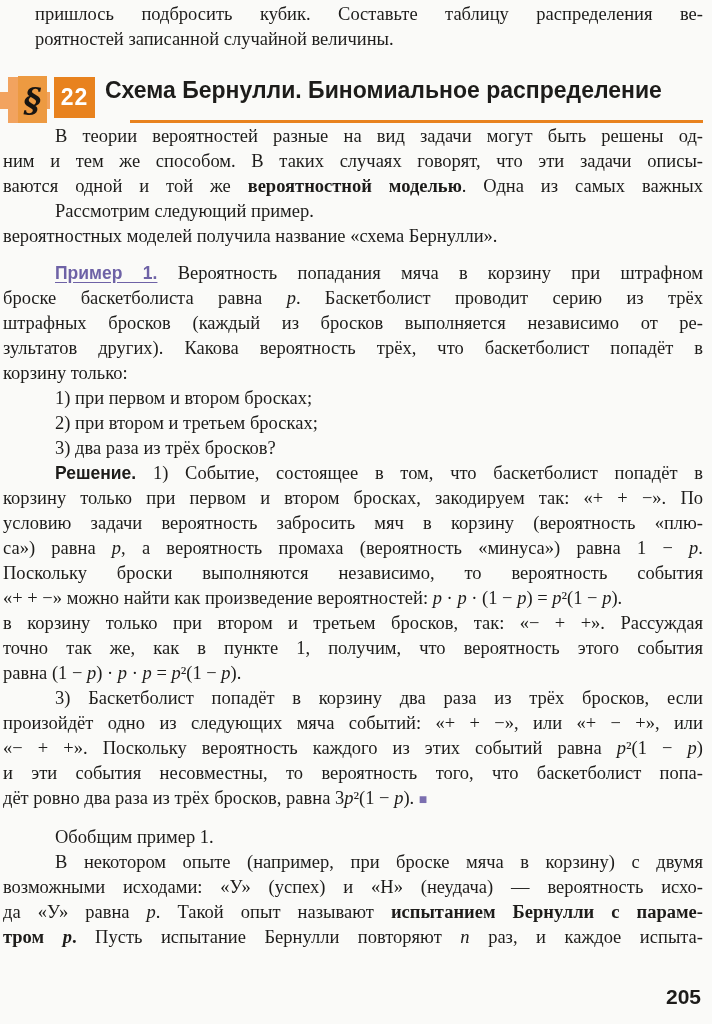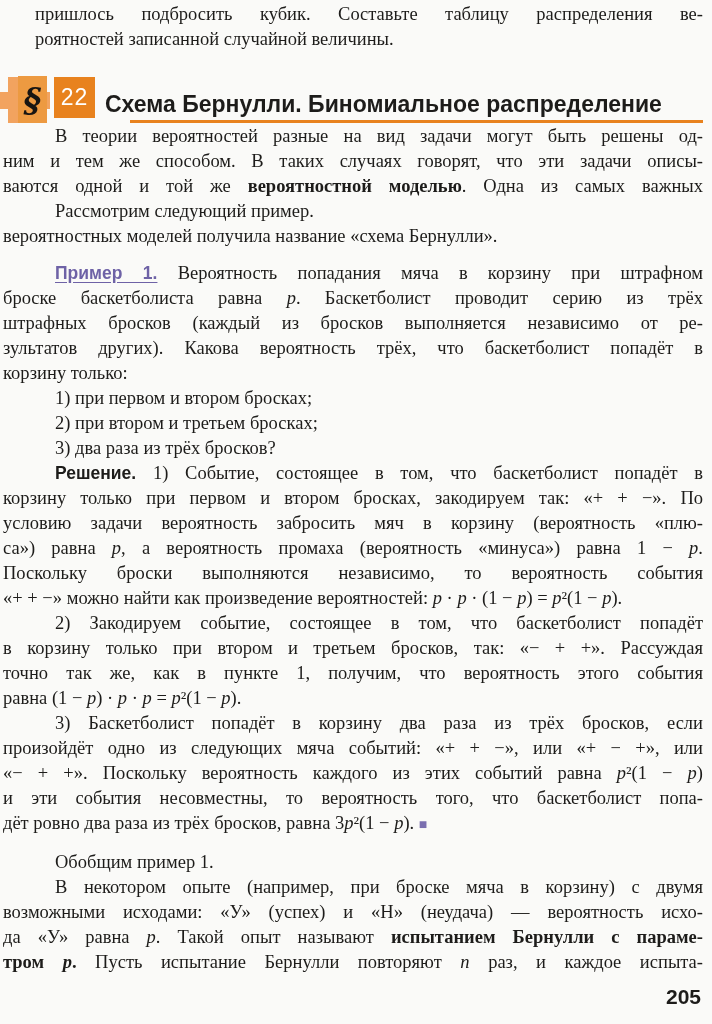--- a/index.html
+++ b/index.html
@@ -50,25 +50,25 @@
   .para-sign{
     font-family:"DejaVu Serif", serif; font-style:italic; font-weight:700;
     font-size:34px; color:#181512; line-height:1;
   }
   .num-badge{
     position:absolute; left:51px; top:1px; width:41px; height:41px;
     background:var(--orange);
     display:flex; align-items:center; justify-content:center;
   }
   .num-badge span{
-    font-family:"Liberation Sans", sans-serif; font-weight:400;
+    font-family:"Liberation Sans", sans-serif; font-weight:700;
     font-size:23px; color:#ffffff; letter-spacing:1px;
   }
   .section-title{
-    position:absolute; left:102px; top:16px;
+    position:absolute; left:102px; top:2px;
     font-family:"Liberation Sans", sans-serif; font-weight:700;
     font-size:23px; color:var(--ink); white-space:nowrap;
   }
   .section-rule{ position:absolute; left:127px; right:0; top:44px; height:3px; background:var(--orange); }
 
   .page-number{
     position:absolute; right:11px; top:984px;
     font-family:"Liberation Sans", sans-serif; font-weight:700;
     font-size:21px; color:var(--ink);
   }
@@ -115,21 +115,20 @@
         <div class="tline ind">2) при втором и третьем бросках;</div>
         <div class="tline ind">3) два раза из трёх бросков?</div>
       </div>
       <div class="block">
         <div class="tline just ind"><span class="solution-label">Решение.</span> 1) Событие, состоящее в том, что баскетболист попадёт в</div>
         <div class="tline just">корзину только при первом и втором бросках, закодируем так: «+ + −». По</div>
         <div class="tline just">условию задачи вероятность забросить мяч в корзину (вероятность «плю-</div>
         <div class="tline just">са») равна <i>p</i>, а вероятность промаха (вероятность «минуса») равна 1 − <i>p</i>.</div>
         <div class="tline just">Поскольку броски выполняются независимо, то вероятность события</div>
         <div class="tline">«+ + −» можно найти как произведение вероятностей: <i>p</i> · <i>p</i> · (1 − <i>p</i>) = <i>p</i>²(1 − <i>p</i>).</div>
-        <div class="tline just ind">2) Закодируем событие, состоящее в том, что баскетболист попадёт</div>
         <div class="tline just">в корзину только при втором и третьем бросков, так: «− + +». Рассуждая</div>
         <div class="tline just">точно так же, как в пункте 1, получим, что вероятность этого события</div>
         <div class="tline">равна (1 − <i>p</i>) · <i>p</i> · <i>p</i> = <i>p</i>²(1 − <i>p</i>).</div>
         <div class="tline just ind">3) Баскетболист попадёт в корзину два раза из трёх бросков, если</div>
         <div class="tline just">произойдёт одно из следующих мяча событий: «+ + −», или «+ − +», или</div>
         <div class="tline just">«− + +». Поскольку вероятность каждого из этих событий равна <i>p</i>²(1 − <i>p</i>)</div>
         <div class="tline just">и эти события несовместны, то вероятность того, что баскетболист попа-</div>
         <div class="tline">дёт ровно два раза из трёх бросков, равна 3<i>p</i>²(1 − <i>p</i>). <span class="end-mark">■</span></div>
       </div>
       <div class="block" style="margin-top: 14px;">

